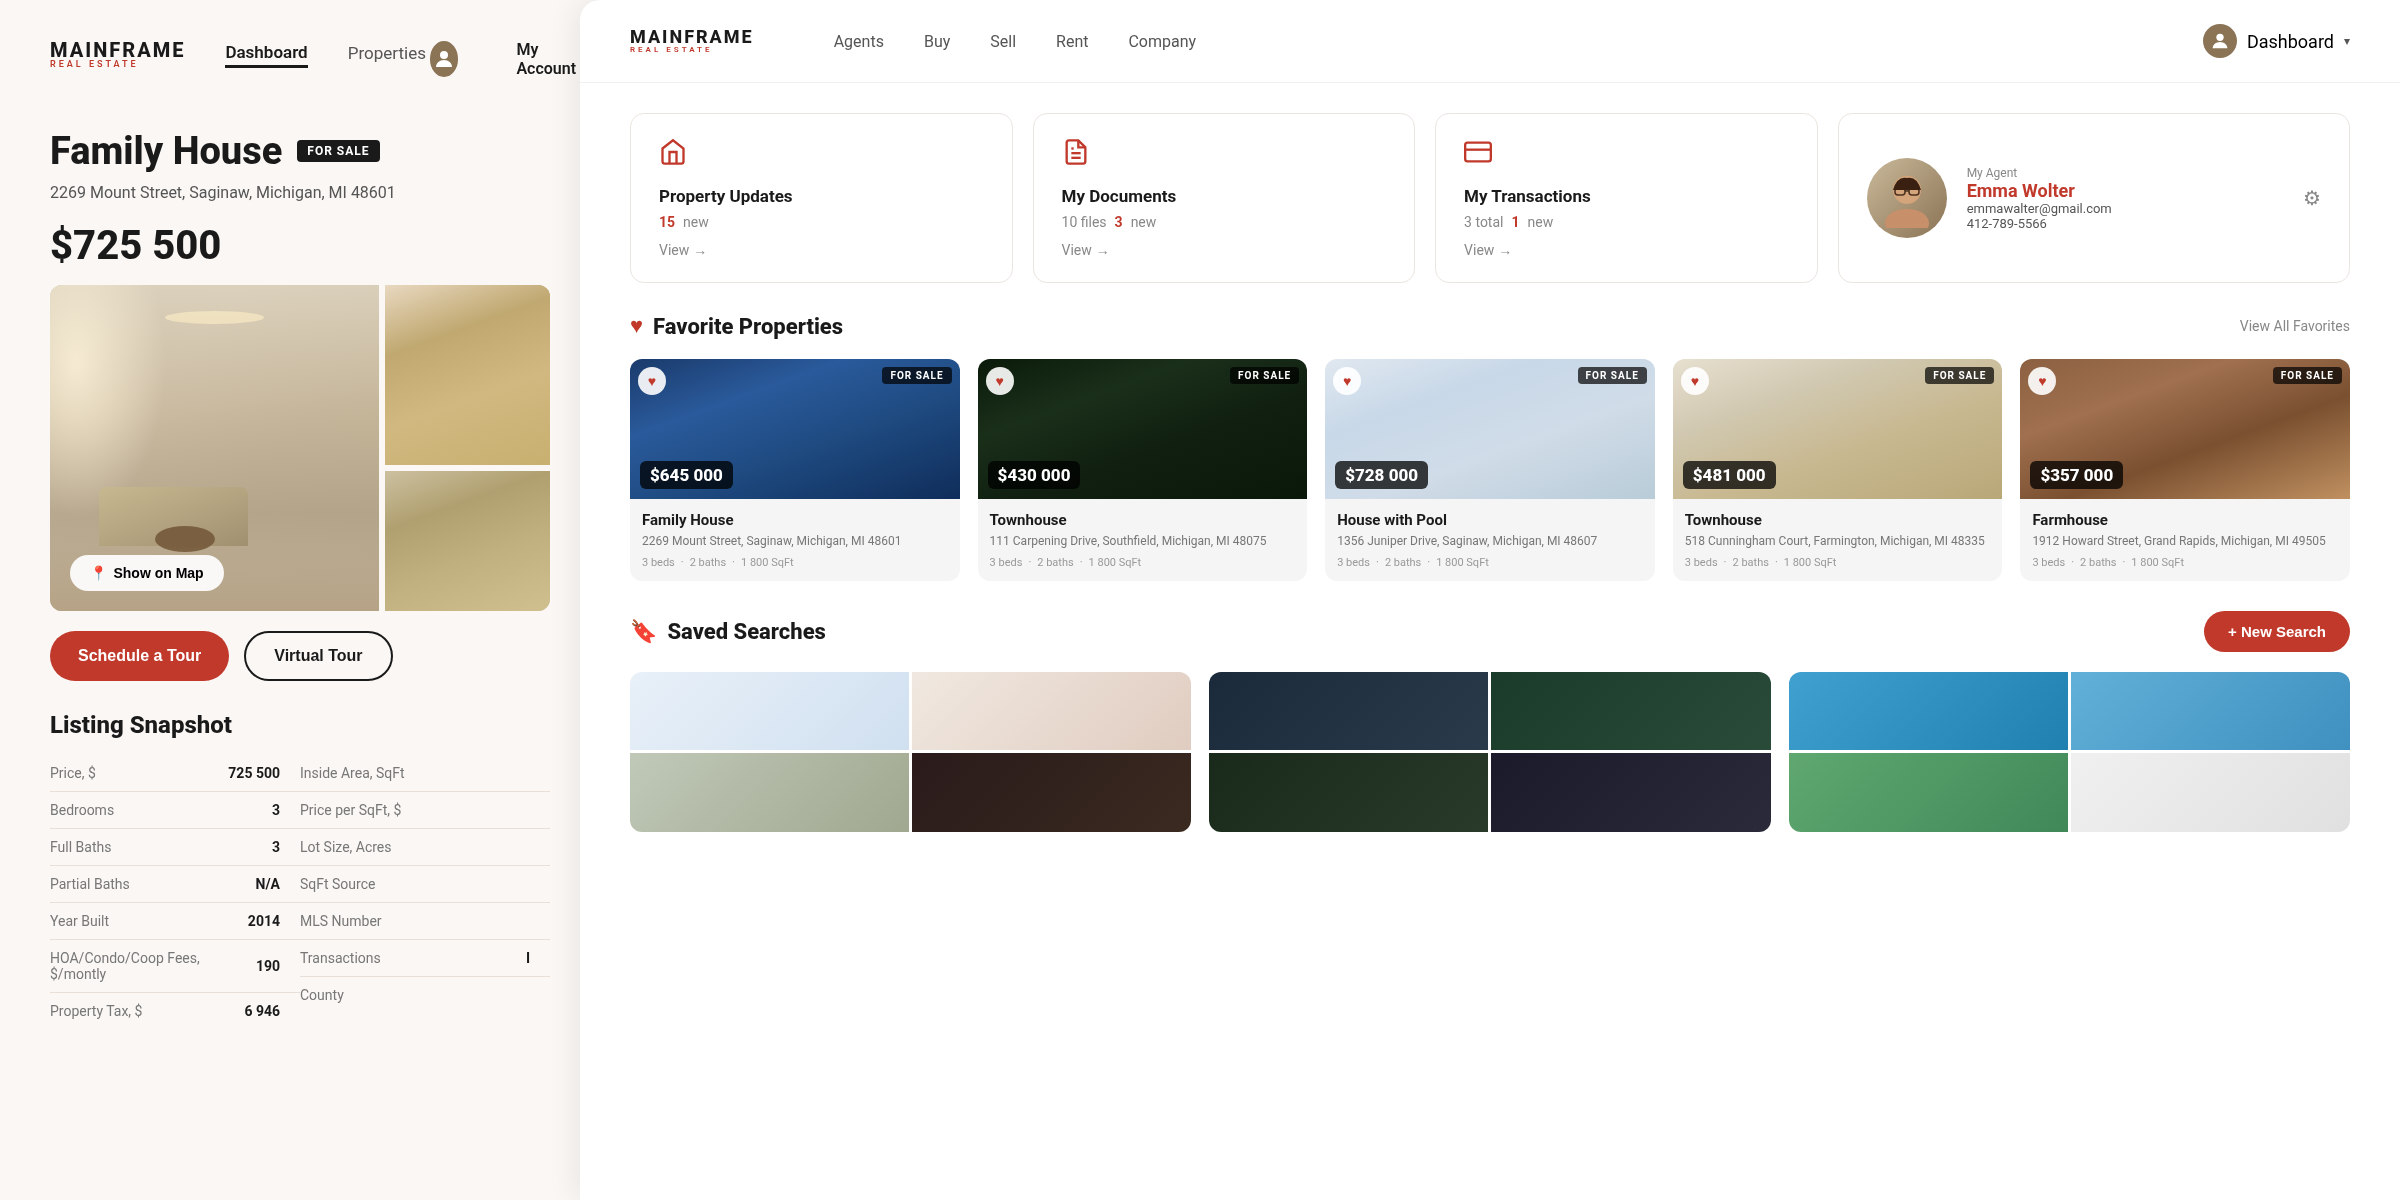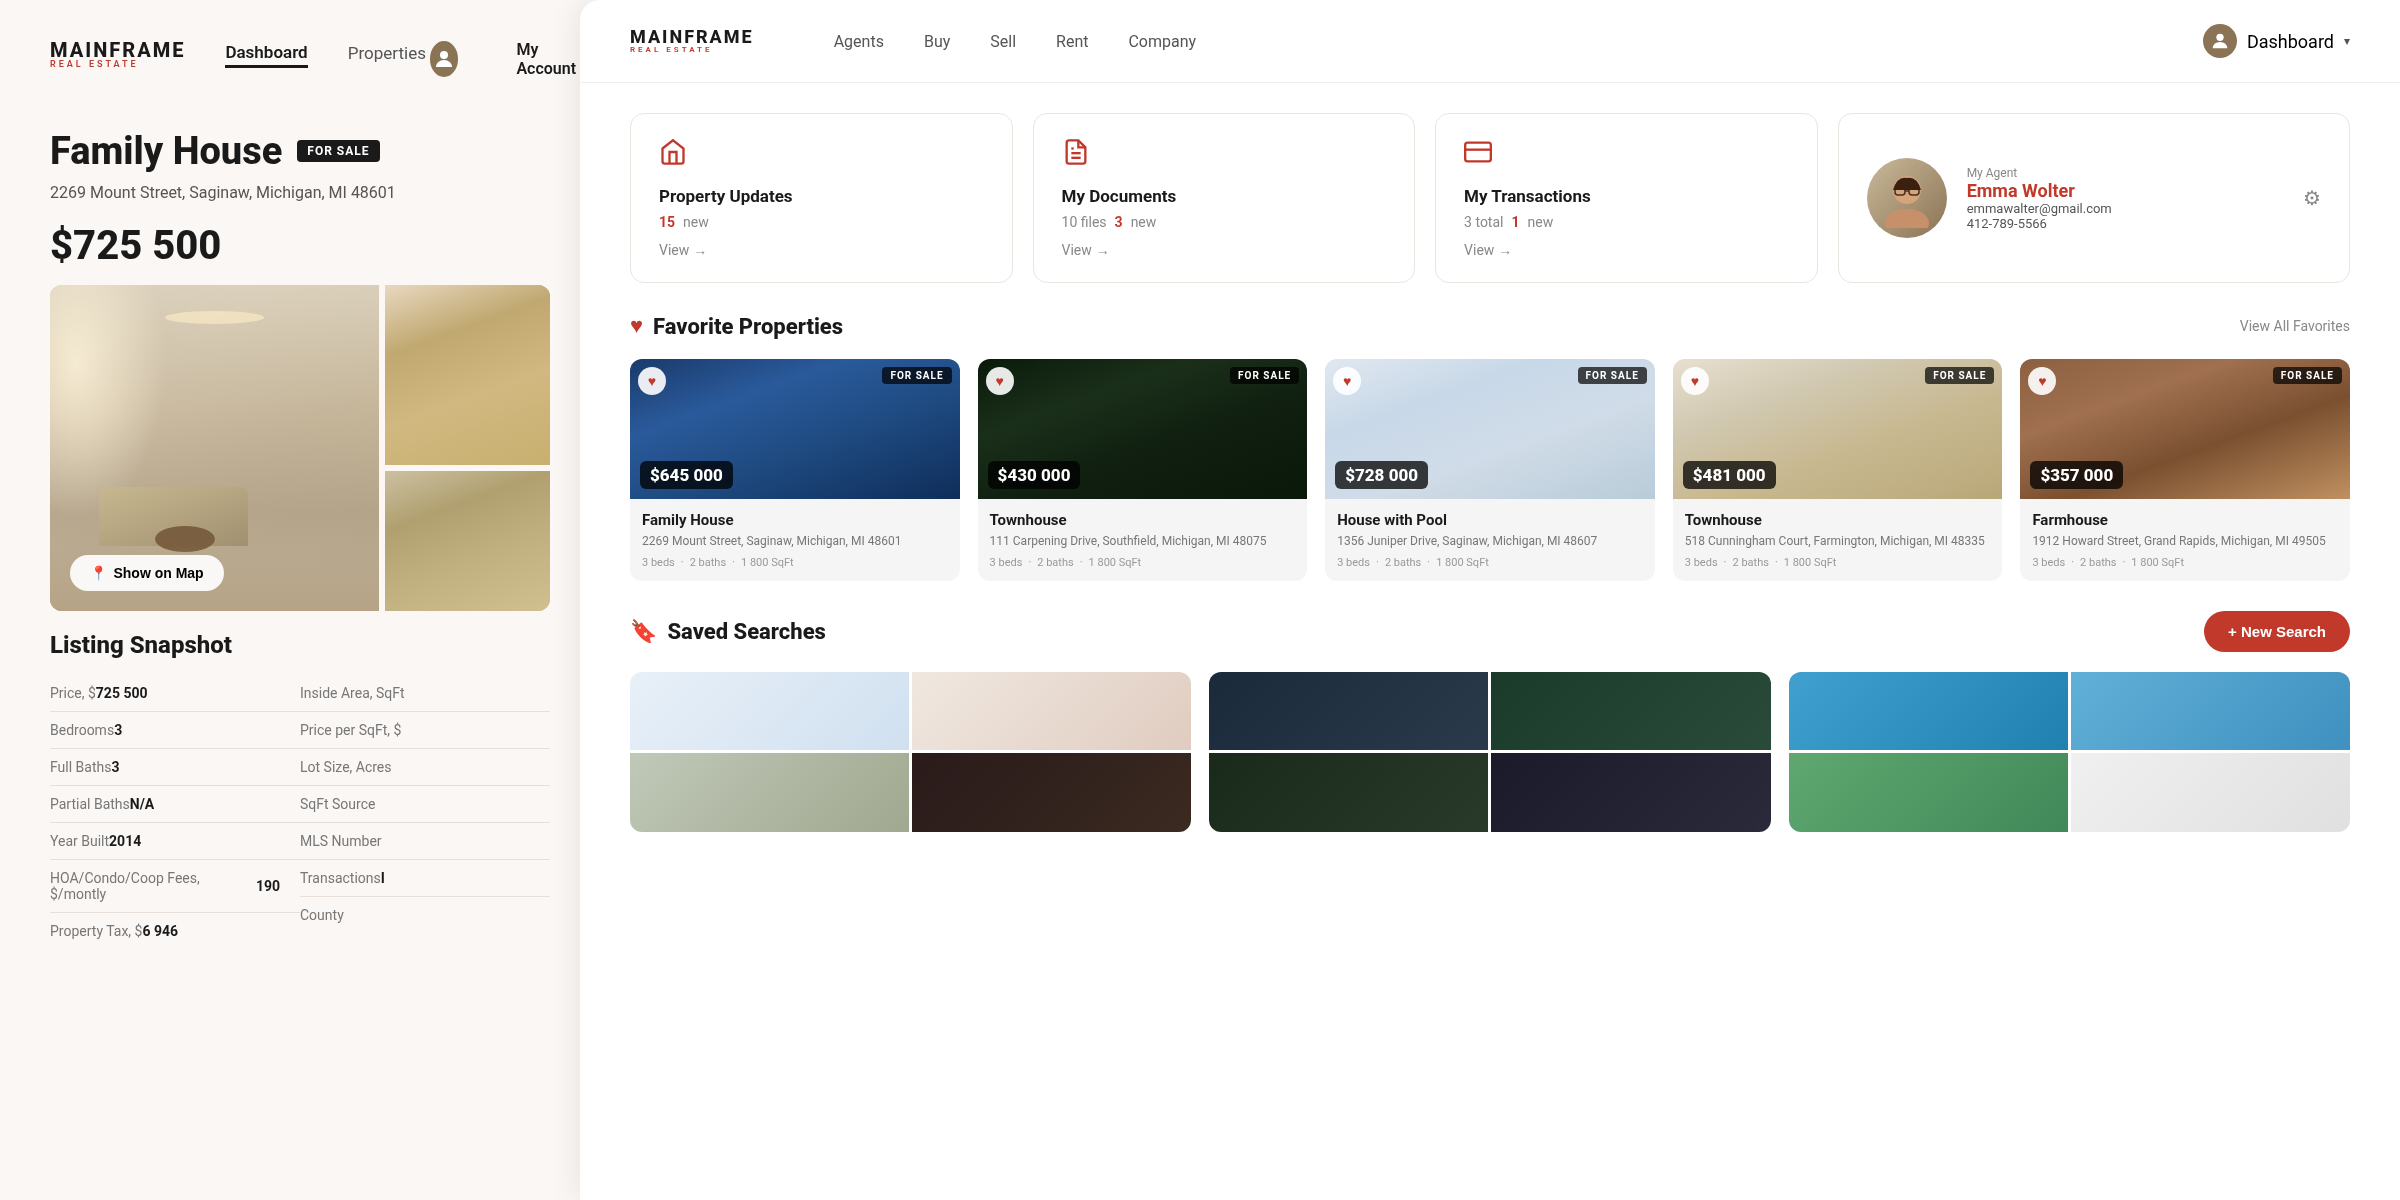--- a/index.html
+++ b/index.html
@@ -213,24 +213,26 @@
       display: grid;
       grid-template-columns: 1fr 1fr;
       gap: 0;
     }
     .snapshot-col {
       display: flex;
       flex-direction: column;
     }
     .snapshot-row {
       display: flex;
+      justify-content: space-between;
       align-items: center;
       padding: 10px 0;
       border-bottom: 1px solid #e8e0d8;
       padding-right: 20px;
+      gap: 16px;
     }
     .snapshot-row:last-child {
       border-bottom: none;
     }
     .snapshot-label {
       font-size: 14px;
       color: #777;
     }
     .snapshot-value {
       font-size: 14px;
@@ -663,20 +665,24 @@
         </div>
       </div>
     </div>
     <div class="photo-bottom-right">
       <div style="width:100%;height:100%;background:linear-gradient(160deg,#ccc0a0 0%,#b0a070 30%,#c0b080 60%,#d0c090 100%);">
         <div style="position:absolute;top:20%;left:20%;width:60%;height:40%;background:rgba(200,180,150,0.4);border-radius:4px;"></div>
       </div>
     </div>
   </div>
 
+  <div class="tour-buttons">
+    <button class="btn-primary">Schedule a Tour</button>
+    <button class="btn-outline">Virtual Tour</button>
+  </div>
 
   <div>
     <p class="listing-snapshot-title">Listing Snapshot</p>
     <div class="snapshot-grid">
       <div class="snapshot-col">
         <div class="snapshot-row">
           <span class="snapshot-label">Price, $</span>
           <span class="snapshot-value">725 500</span>
         </div>
         <div class="snapshot-row">

